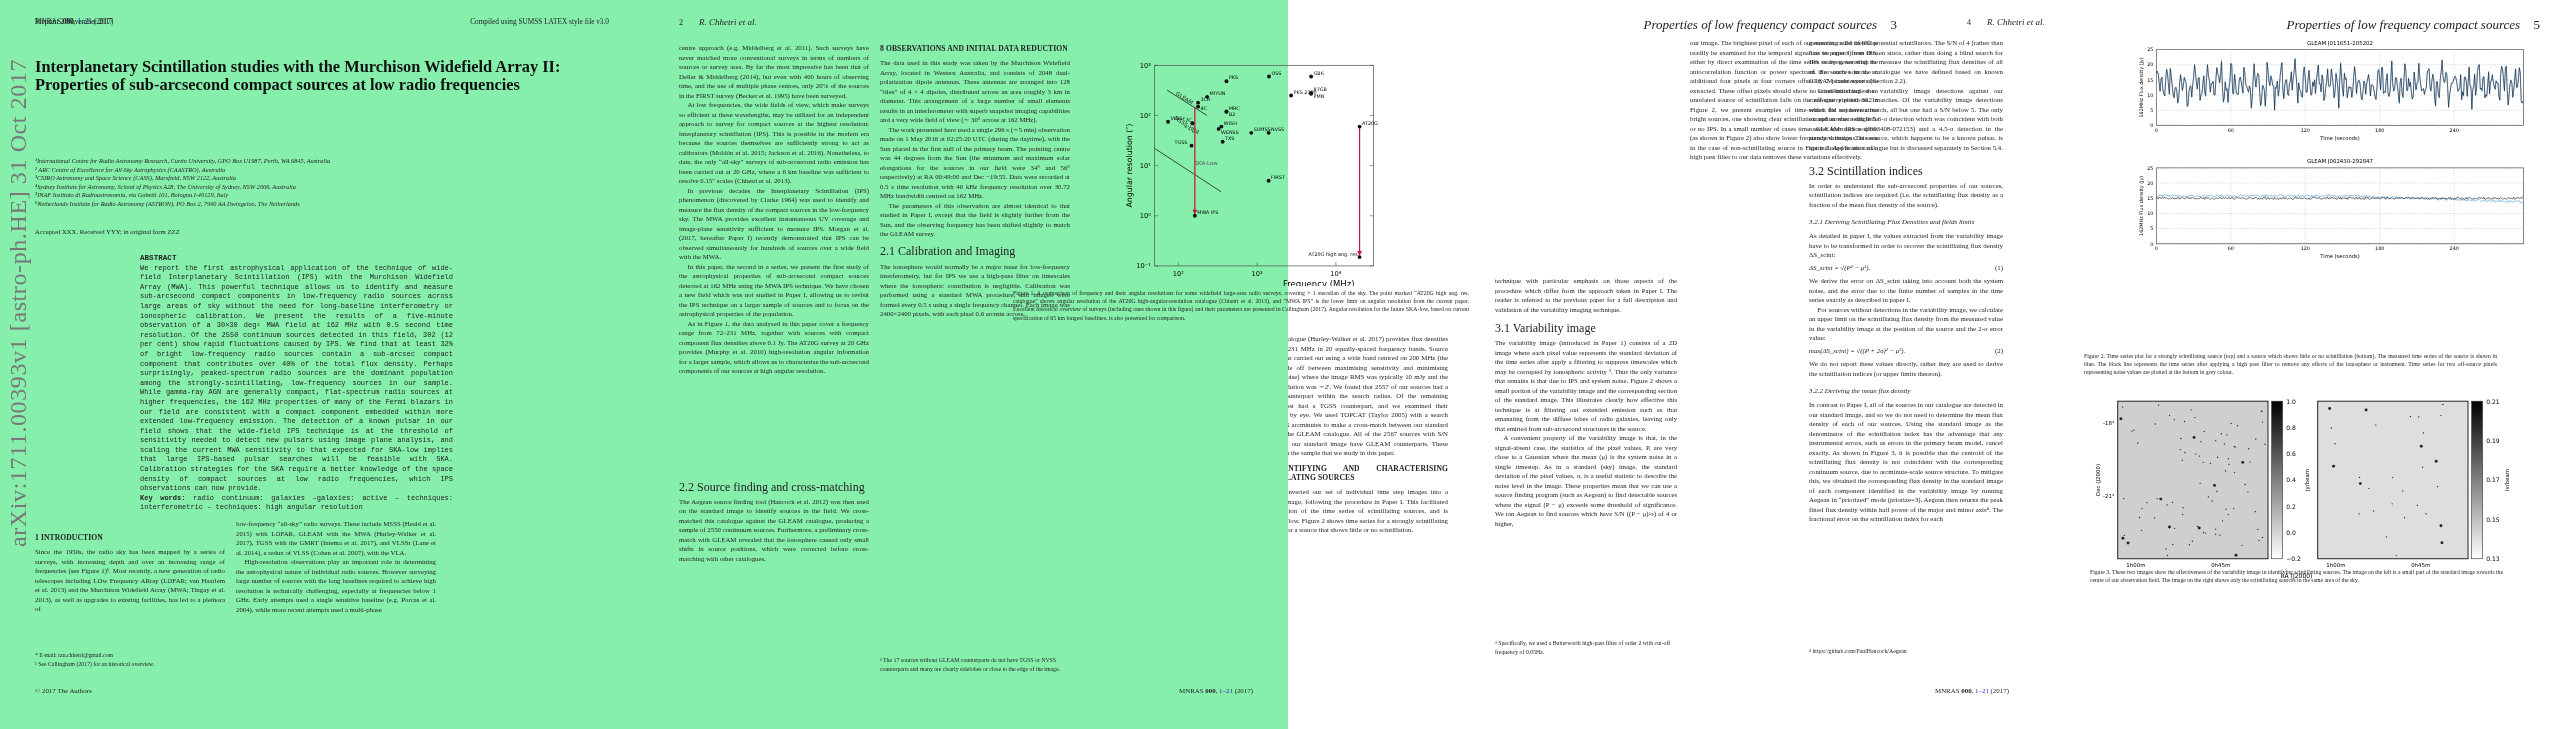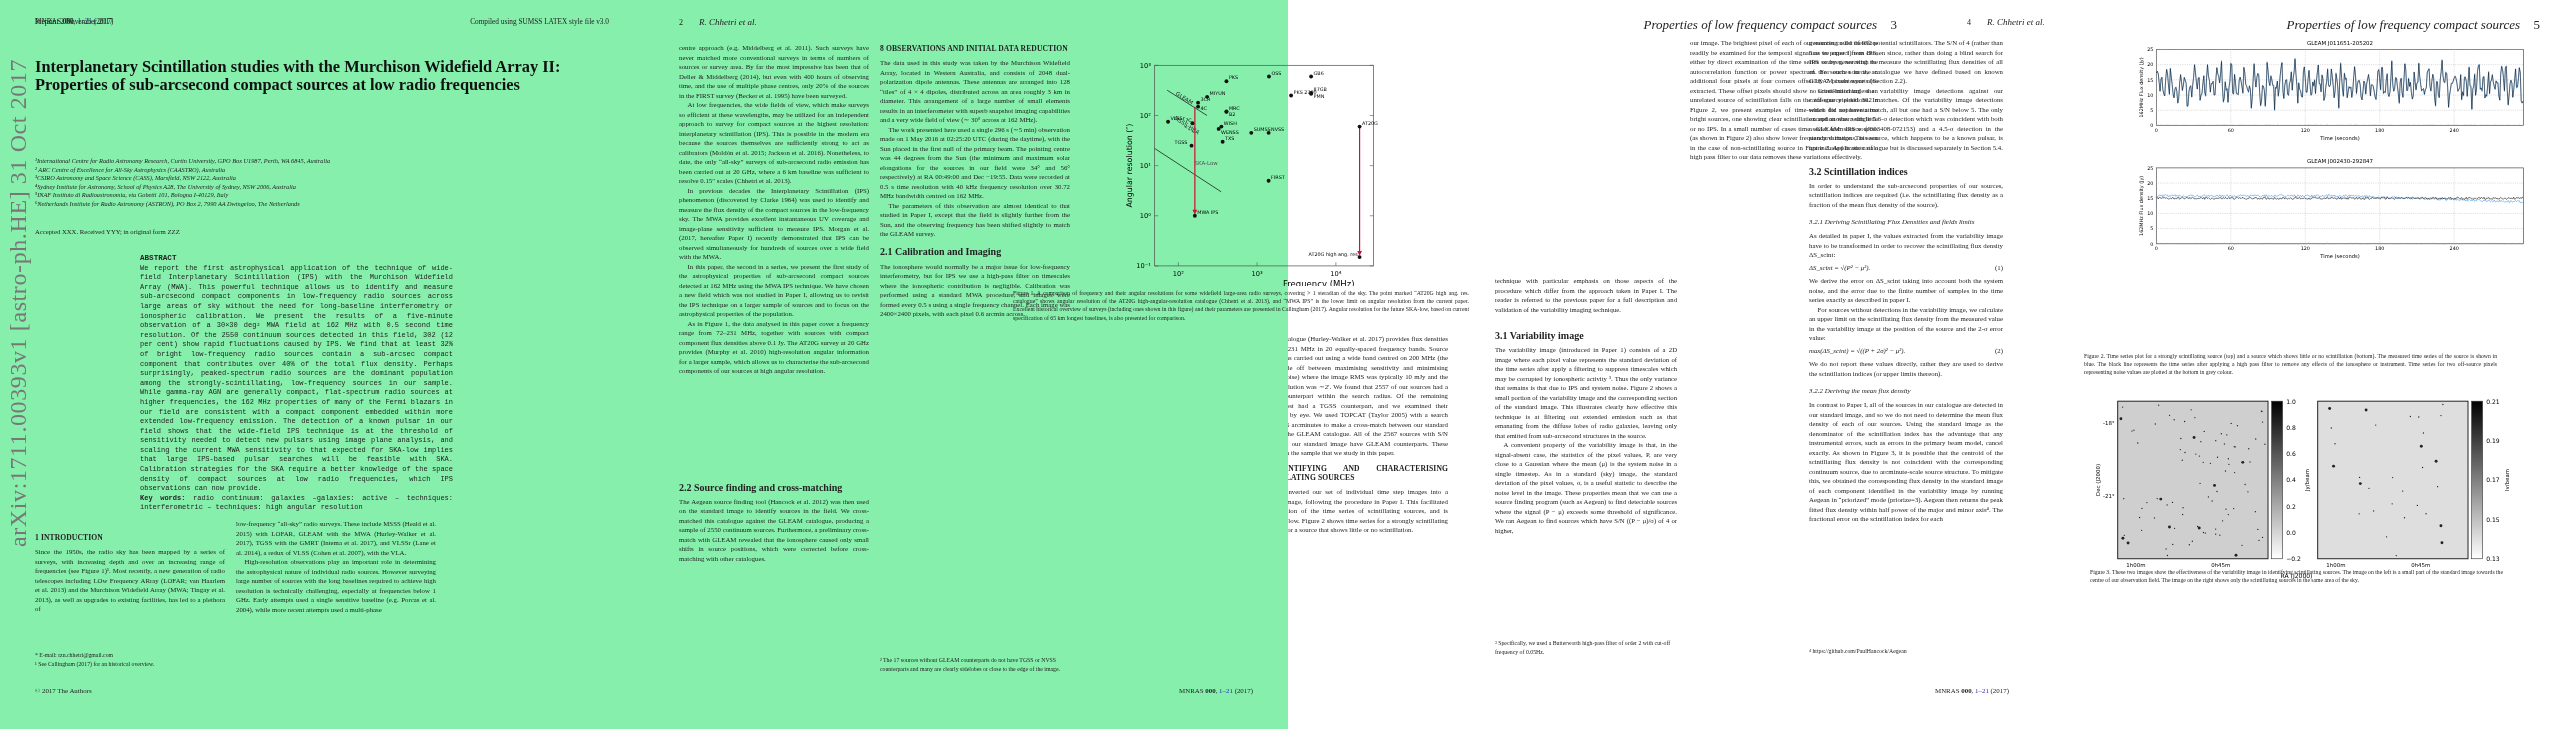--- a/index.html
+++ b/index.html
@@ -10,21 +10,21 @@
 .hdr{position:absolute;top:17px;left:35px;right:35px;height:12px;font-size:7.3px;font-family:"Liberation Serif",serif}
 .hdr .l{position:absolute;left:0;top:0}
 .hdr .c{position:absolute;left:0;right:0;top:0}
 .hdr .r{position:absolute;right:0;top:0;font-style:italic;font-size:13px}
 .hdr .num{font-style:normal;margin-left:13.4px}
 .link{color:#2a2ab8}
 .col{position:absolute;font-family:"Liberation Serif",serif;font-size:6.8px;line-height:9.5px;text-align:justify;color:#222}
 .col p{margin-bottom:0;text-indent:8.5px}
 .col p.ni{text-indent:0}
 .sec{font-weight:bold;font-size:7.6px;margin:6px 0 4.9px 0;letter-spacing:0.1px}
-.subsec{font-weight:bold;font-size:10px;margin:8.5px 0 4.9px 0}
+.subsec{font-weight:normal;font-size:12px;margin:8.5px 0 4.9px 0}
 .subsub{font-style:italic;font-size:7px;margin:8.5px 0 3.6px 0}
 .title{position:absolute;left:35px;top:58px;width:535px;font-family:"Liberation Serif",serif;font-weight:bold;font-size:16.4px;line-height:18px;color:#111}
 .authors{position:absolute;left:35px;top:126px;width:547px;font-family:"Liberation Serif",serif;font-size:11px;line-height:13.4px}
 .affils{position:absolute;left:35px;top:157px;width:547px;font-family:"Liberation Serif",serif;font-size:6.3px;font-style:italic;line-height:8.5px}
 .accepted{position:absolute;left:35px;top:228px;font-family:"Liberation Serif",serif;font-size:6.7px}
 .abstract{position:absolute;left:140px;top:254px;width:313px;font-family:Liberation Mono, monospace;font-size:7px;line-height:9.6px;text-align:justify}
 .abstract h3{font-size:7.6px;font-weight:bold}
 .kw{margin-top:0}
 .arxiv{position:absolute;left:4.9px;top:547px;transform-origin:left top;transform:rotate(-90deg);font-family:"Liberation Serif",serif;font-size:24px;color:#777;white-space:nowrap;letter-spacing:0.6px}
 .footnote{position:absolute;font-family:"Liberation Serif",serif;font-size:5.8px;line-height:8.5px}
@@ -191,21 +191,21 @@
   <div class="hdr">
     <span class="r"><span>Properties of low frequency compact sources</span><span class="num">3</span></span>
   </div>
   <div class="col" style="left:-34px;top:334px;width:194px">
     <p class="ni">GLEAM catalogue (Hurley-Walker et al. 2017) provides flux densities from 74 to 231 MHz in 20 equally-spaced frequency bands. Source detection was carried out using a wide band centred on 200 MHz (the optimal trade off between maximising sensitivity and minimising confusion noise) where the image RMS was typically 10 mJy and the angular resolution was ∼2′. We found that 2557 of our sources had a GLEAM counterpart within the search radius. Of the remaining sources, most had a TGSS counterpart, and we examined their morphology by eye. We used TOPCAT (Taylor 2005) with a search radius of 1.5 arcminutes to make a cross-match between our standard image and the GLEAM catalogue. All of the 2567 sources with S/N ratio ≥ 5 in our standard image have GLEAM counterparts. These sources form the sample that we study in this paper.</p>
     <div class="sec">3  IDENTIFYING AND CHARACTERISING SCINTILLATING SOURCES</div>
     <p class="ni">We next converted our set of individual time step images into a variability image, following the procedure in Paper I. This facilitated easy extraction of the time series of scintillating sources, and is described below. Figure 2 shows time series for a strongly scintillating source and for a source that shows little or no scintillation.</p>
   </div>
   <div class="col" style="left:207px;top:276px;width:182px;font-size:6.7px">
     <p class="ni">technique with particular emphasis on those aspects of the procedure which differ from the approach taken in Paper I. The reader is referred to the previous paper for a full description and validation of the variability imaging technique.</p>
-    <div class="subsec" style="margin-top:17px">3.1  Variability image</div>
+    <div class="subsec" style="margin-top:10px">3.1  Variability image</div>
     <p class="ni">The variability image (introduced in Paper 1) consists of a 2D image where each pixel value represents the standard deviation of the time series after apply a filtering to suppress timescales which may be corrupted by ionospheric activity ³. Thus the only variance that remains is that due to IPS and system noise. Figure 2 shows a small portion of the variability image and the corresponding section of the standard image. This illustrates clearly how effective this technique is at filtering out extended emission such as that emanating from the diffuse lobes of radio galaxies, leaving only that emitted from sub-arcsecond structures in the source.</p>
     <p>A convenient property of the variability image is that, in the signal-absent case, the statistics of the pixel values, P, are very close to a Gaussian where the mean (μ) is the system noise in a single timestep. As in a standard (sky) image, the standard deviation of the pixel values, σ, is a useful statistic to describe the noise level in the image. These properties mean that we can use a source finding program (such as Aegean) to find detectable sources where the signal (P − μ) exceeds some threshold of significance. We ran Aegean to find sources which have S/N ((P − μ)/σ) of 4 or higher,</p>
   </div>
   <div class="footnote" style="left:207px;top:639px;width:182px">³ Specifically, we used a Butterworth high-pass filter of order 2 with cut-off frequency of 0.05Hz.</div>
 </div>
 
 <div class="page" id="p4" style="background:transparent">
   <div class="hdr">
     <span class="l"><span style="font-size:8px">4</span><span style="margin-left:16px;font-style:italic;font-size:9px">R. Chhetri et al.</span></span>
   </div>

